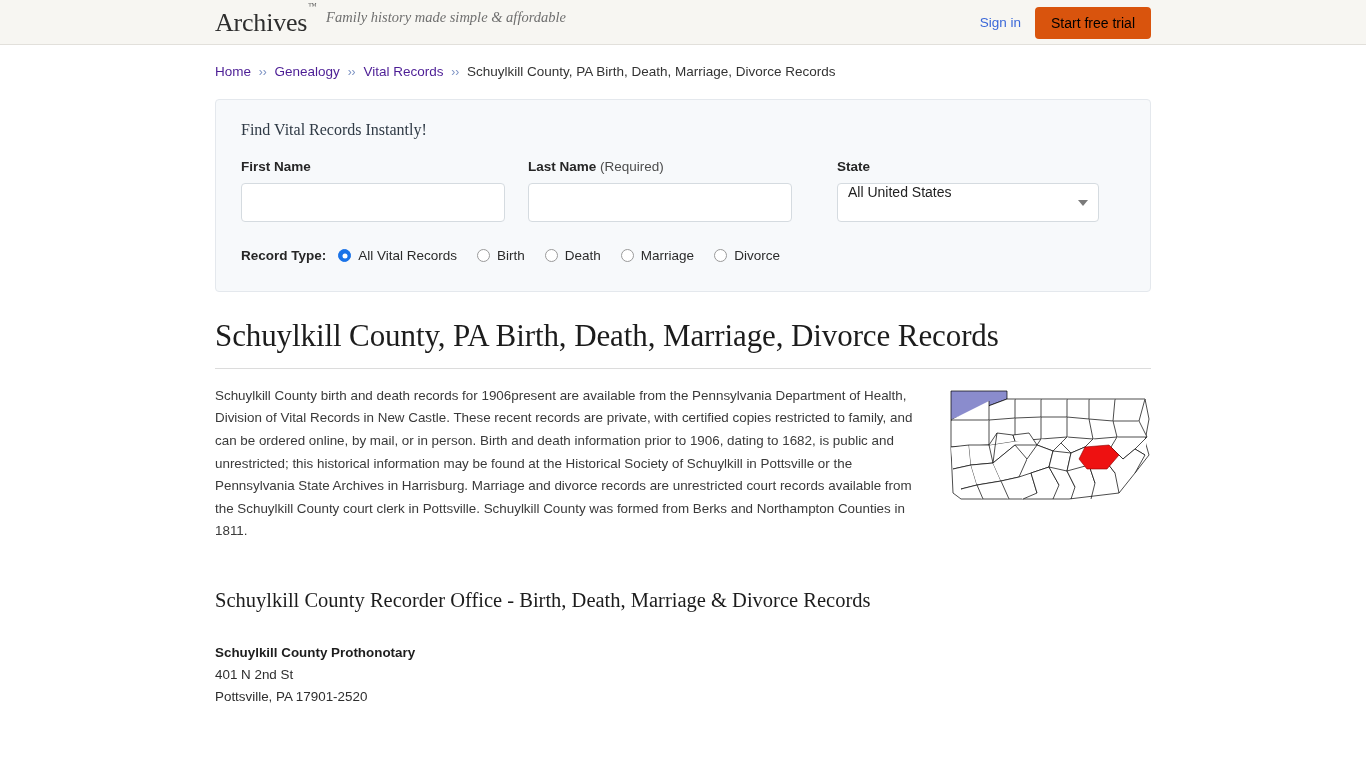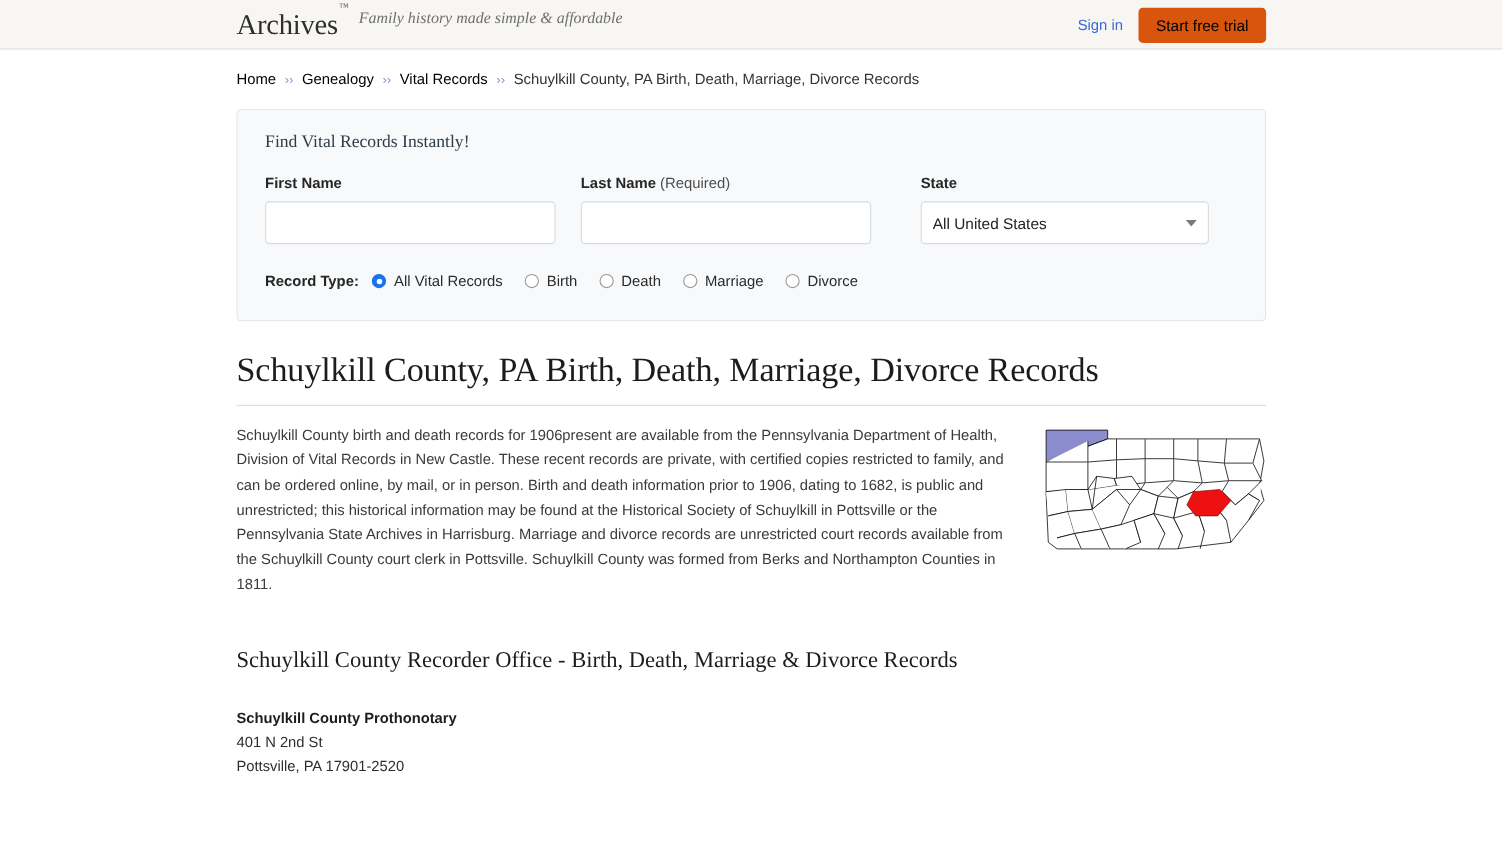--- a/index.html
+++ b/index.html
@@ -90,21 +90,21 @@
 
   
   .breadcrumb {
     font-size: 13.5px;
     color: #333333;
     padding-top: 18px;
     line-height: 1.3;
     white-space: nowrap;
   }
   .breadcrumb a {
-    color: #000000;
+    color: #4c1d95;
     text-decoration: none;
     cursor: pointer;
   }
   .bc-sep {
     color: #7d93c4;
     margin: 0 4px;
     font-size: 12px;
   }
   .bc-current { color: #333333; }
 
@@ -158,21 +158,20 @@
   .select-wrap { position: relative; width: 100%; }
   .select-box {
     height: 39px;
     border: 1px solid #d5dbe0;
     border-radius: 4px;
     background: #ffffff;
     padding: 0 28px 0 10px;
     font-size: 14px;
     color: #222222;
     display: flex;
-    align-items: center;
     cursor: pointer;
     width: 100%;
   }
   .select-arrow {
     position: absolute;
     right: 11px;
     top: 50%;
     transform: translateY(-50%);
     width: 0; height: 0;
     border-left: 5px solid transparent;

